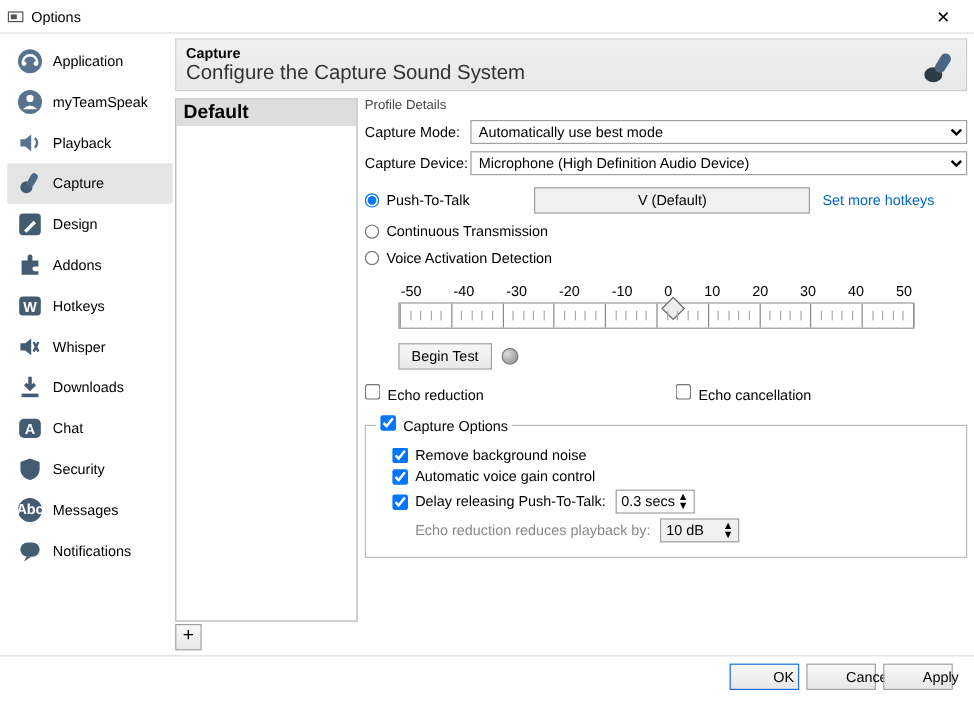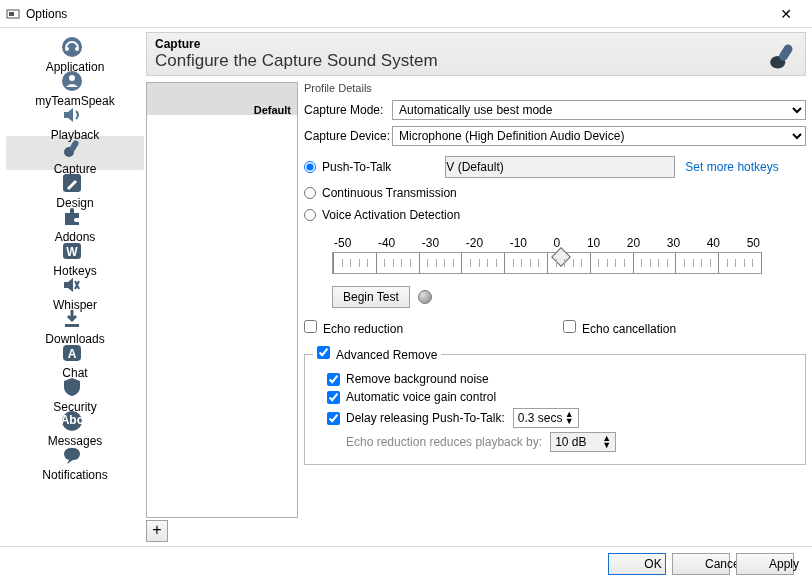--- a/index.html
+++ b/index.html
@@ -7,52 +7,52 @@
 
 
 .titlebar { height: 28px; display: flex; align-items: center; padding: 0 6px; border-bottom: 1px solid #e0e0e0; }
 .titlebar .title-icon { width: 14px; height: 14px; margin-right: 6px; }
 .titlebar .title { flex: 1; }
 .titlebar .close { width: 40px; text-align: center; font-size: 14px; cursor: pointer; }
 
 
 .outer { display: flex; height: 518px; padding: 4px 6px; }
 .sidebar { width: 138px; background: #fff; padding-top: 2px; }
-.sidebar-item { display: flex; align-items: center; height: 34px; padding: 0 6px; color: #000; cursor: pointer; border-radius: 2px; flex-direction: column;}
+.sidebar-item { display: flex; align-items: center; height: 34px; padding: 0 6px; color: #000; cursor: pointer; border-radius: 2px;}
 .sidebar-item.selected { background: #e5e5e5; }
 .sidebar-item .sicon { width: 26px; height: 26px; margin-right: 6px; flex-shrink: 0; display:flex; align-items:center; justify-content:center;}
 .sidebar-item .slabel { font-size: 12px; }
 
 .right { flex: 1; display: flex; flex-direction: column; padding-left: 2px; }
 
 
 .header-band { height: 44px; background: linear-gradient(to bottom, #f0f0f0, #e8e8e8); border: 1px solid #cfcfcf; display: flex; align-items: center; padding: 4px 8px; position: relative; }
 .header-band .htitle { font-weight: bold; font-size: 12px; }
 .header-band .hsub { font-size: 17px; color: #333; }
 .header-band .hicon { position: absolute; right: 6px; top: 8px; }
 
 .cols { display: flex; flex: 1; margin-top: 6px; gap: 6px; }
 
 
 .profiles-col { width: 152px; display: flex; flex-direction: column; }
 .profiles-col .label { font-size: 11px; color: #444; padding-bottom: 2px; }
 .profiles-list { flex: 1; border: 1px solid #b0b0b0; background: #fff; }
-.profiles-list .item { height: 22px; line-height: 22px; padding: 16px 6px; background: #ddd; font-weight: bold; font-size: 11px; text-align: right;}
+.profiles-list .item { height: 22px; line-height: 22px; padding: 0 6px; background: #ddd; font-weight: bold; font-size: 16px;}
 .add-btn { width: 22px; height: 22px; border: 1px solid #a0a0a0; background: linear-gradient(to bottom,#f8f8f8,#e8e8e8); font-size: 16px; line-height: 18px; text-align: center; margin-top: 2px; cursor: pointer;}
 
 
 .details { flex: 1; display: flex; flex-direction: column; }
 .details .dlabel { font-size: 11px; color: #444; padding-bottom: 6px; }
 .row { display: flex; align-items: center; margin-bottom: 6px; }
 .row .rlabel { width: 88px; font-size: 12px; }
 select.combo { flex: 1; height: 20px; border: 1px solid #a0a0a0; background: #fff; font-size: 12px; padding: 0 2px;}
 .ptt-row { display:flex; align-items:center; margin: 4px 0; }
 .radio { width: 12px; height: 12px; margin-right: 6px; }
 .radio-label { font-size: 12px; margin-right: 14px;}
-.hotkey-box { width: 230px; height: 22px; border: 1px solid #a0a0a0; line-height: 20px; background: #f0f0f0; margin-right: 10px;}
+.hotkey-box { width: 230px; height: 22px; border: 1px solid #a0a0a0; text-align: center; line-height: 20px; background: #f0f0f0; margin-right: 10px;}
 .link { color: #0066cc; font-size: 12px; cursor: pointer; }
 
 
 .slider-wrap { margin: 10px 0 8px 28px; position: relative; width: 430px;}
 .slider-ticks { display:flex; justify-content:space-between; font-size:10px; color:#555; padding: 0 2px; gap: 14px;}
 .slider-track { height: 22px; border: 1px solid #999; background: #fff; margin-top: 2px; position: relative;}
 .slider-track .majortick { position:absolute; top:0; bottom:0; width:1px; background:#888;}
 .slider-track .minortick { position:absolute; top:6px; bottom:6px; width:1px; background:#aaa;}
 .slider-thumb { position:absolute; top:-3px; width:14px; height:14px; border:1px solid #666; background:#eee; transform: rotate(45deg); left: calc(50% - 7px + 14px);}
 
@@ -345,21 +345,21 @@
           <button class="btn-small">Begin Test</button>
           <span class="light"></span>
         </div>
 
         <div class="check-row two">
           <span><input type="checkbox" class="check" style=""><span>Echo reduction</span></span>
           <span><input type="checkbox" class="check" style=""><span>Echo cancellation</span></span>
         </div>
 
         <fieldset class="adv">
-          <legend><input type="checkbox" class="check" checked="" style=""><span>Advanced Remove</span></legend>
+          <legend><input type="checkbox" class="check" checked="" style=""><span>Capture Options</span></legend>
           <div class="check-row">
               <input type="checkbox" class="check" checked="" style="">
               <span>Remove background noise</span>
             </div>
           <div class="check-row">
               <input type="checkbox" class="check" checked="" style="">
               <span>Automatic voice gain control</span>
             </div>
           <div class="check-row">
             <input type="checkbox" class="check" checked="" style="">

